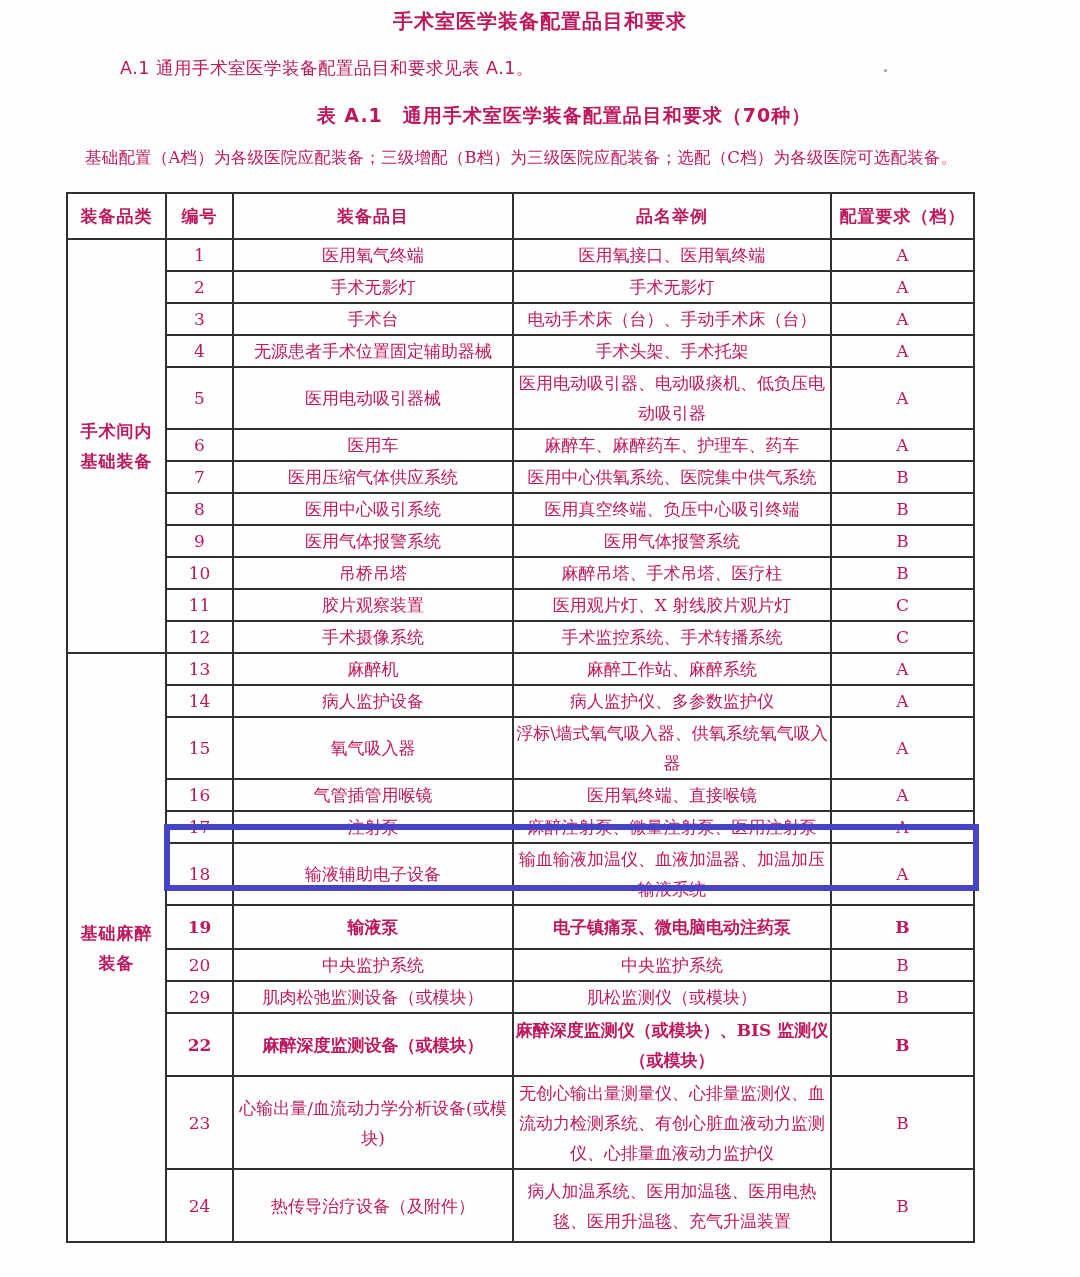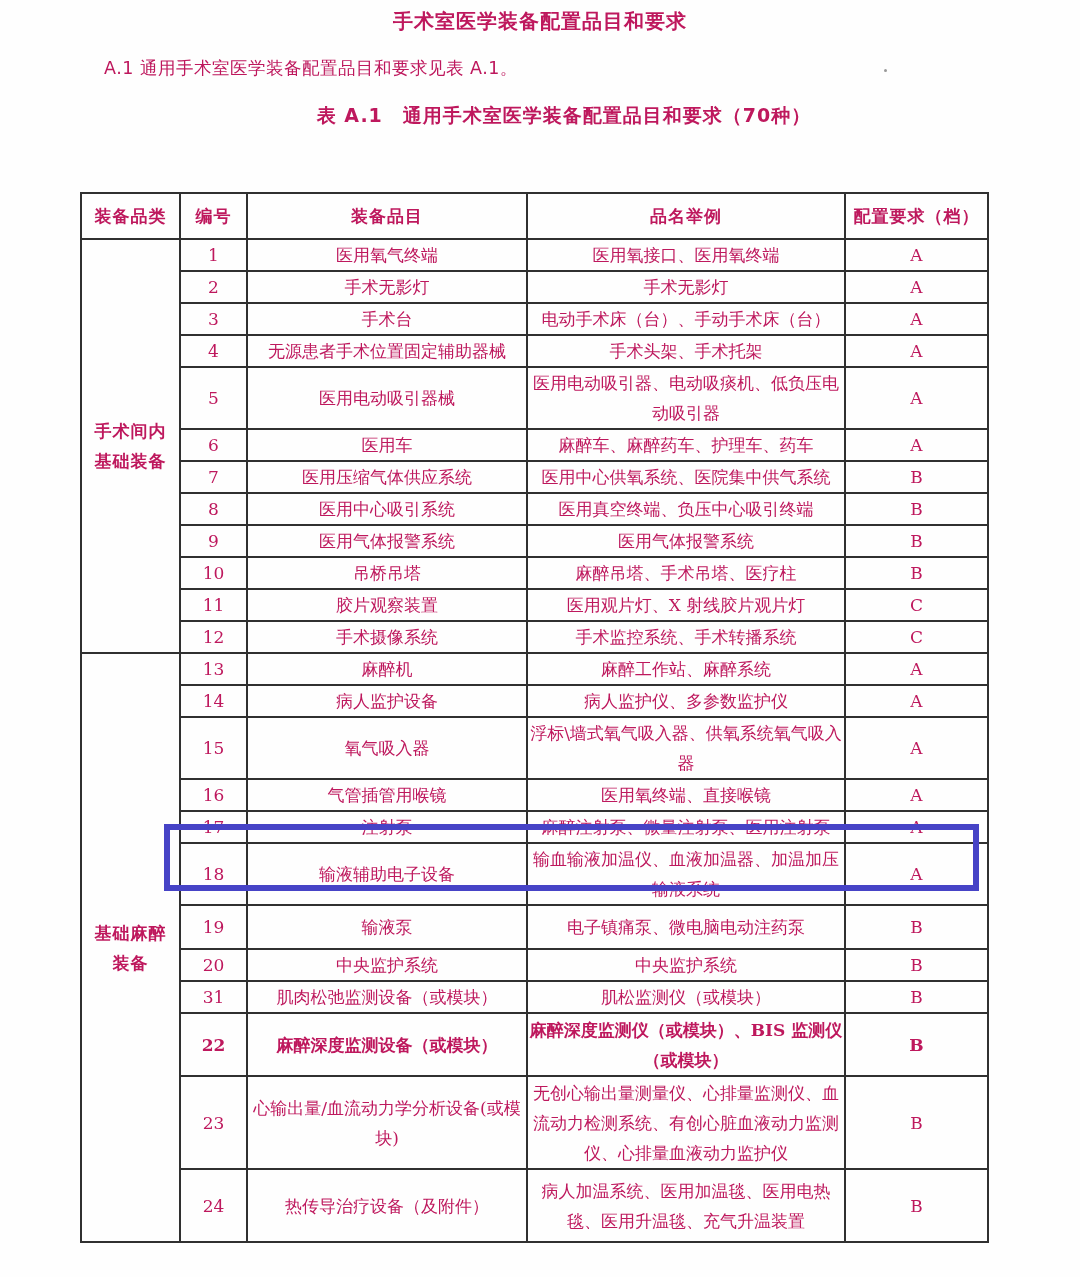--- a/index.html
+++ b/index.html
@@ -7,34 +7,34 @@
     position:relative;width:1080px;height:1277px;margin:0 auto;
     background:#fefefe;color:#be185d;overflow:hidden;
     font-family:"DejaVu Serif","Liberation Serif",serif;
   }
   .doc-title{
     position:absolute;top:8px;left:0;width:100%;text-align:center;
     font-size:20px;font-weight:bold;letter-spacing:1px;
     font-family:"DejaVu Sans","Liberation Sans",sans-serif;
   }
   .intro{
-    position:absolute;top:56px;left:104px;font-size:17.5px;letter-spacing:0.5px;
+    position:absolute;top:56px;left:120px;font-size:17.5px;letter-spacing:0.5px;
     font-family:"DejaVu Sans","Liberation Sans",sans-serif;
   }
   .caption{
     position:absolute;top:103px;left:0;width:100%;text-align:center;
     font-size:19px;font-weight:bold;letter-spacing:1px;
     font-family:"DejaVu Sans","Liberation Sans",sans-serif;
     padding-left:24px;
   }
   .note{
     position:absolute;top:147px;left:85px;font-size:16.5px;letter-spacing:0.2px;
   }
   table.equip{
-    position:absolute;left:80px;top:192px;width:907px;
+    position:absolute;left:66px;top:192px;width:907px;
     border-collapse:collapse;table-layout:fixed;
   }
   table.equip th,table.equip td{
     border:2px solid #303030;padding:0;font-size:17px;line-height:30px;
     overflow:hidden;vertical-align:middle;
   }
   table.equip th{
     font-weight:bold;text-align:center;height:44px;
     font-family:"DejaVu Sans","Liberation Sans",sans-serif;letter-spacing:1px;
   }
@@ -58,20 +58,21 @@
 <body>
 
 <div class="page">
 
   <div class="doc-title">手术室医学装备配置品目和要求</div>
 
   <div class="intro">A.1 通用手术室医学装备配置品目和要求见表 A.1。</div>
 
   <div class="caption">表 A.1　通用手术室医学装备配置品目和要求（70种）</div>
 
+  <div class="note">基础配置（A档）为各级医院应配装备；三级增配（B档）为三级医院应配装备；选配（C档）为各级医院可选配装备。</div>
 
   <table class="equip">
     <colgroup>
       <col style="width:99px">
         <col style="width:67px">
         <col style="width:280px">
       <col style="width:318px">
         <col style="width:143px">
     </colgroup>
     <thead>
@@ -193,34 +194,34 @@
           <td class="l">注射泵</td>
           <td class="l">麻醉注射泵、微量注射泵、医用注射泵</td>
           <td class="c">A</td>
         </tr>
         <tr style="height: 61px; border-radius: 24px;">
           <td class="c">18</td>
           <td class="l">输液辅助电子设备</td>
           <td class="l">输血输液加温仪、血液加温器、加温加压输液系统</td>
           <td class="c vtop">A</td>
         </tr>
-        <tr style="height: 44px;">
+        <tr style="height: 44px; font-weight: bold;">
           <td class="c">19</td>
           <td class="l">输液泵</td>
           <td class="l">电子镇痛泵、微电脑电动注药泵</td>
           <td class="c">B</td>
         </tr>
         <tr style="height: 31px;">
           <td class="c">20</td>
           <td class="l">中央监护系统</td>
           <td class="l">中央监护系统</td>
           <td class="c">B</td>
         </tr>
         <tr style="height: 31px;">
-          <td class="c">31</td>
+          <td class="c">29</td>
           <td class="l">肌肉松弛监测设备（或模块）</td>
           <td class="l">肌松监测仪（或模块）</td>
           <td class="c">B</td>
         </tr>
         <tr style="height: 63px; font-weight: bold;">
           <td class="c">22</td>
           <td class="l">麻醉深度监测设备（或模块）</td>
           <td class="l">麻醉深度监测仪（或模块）、BIS 监测仪（或模块）</td>
           <td class="c">B</td>
         </tr>

